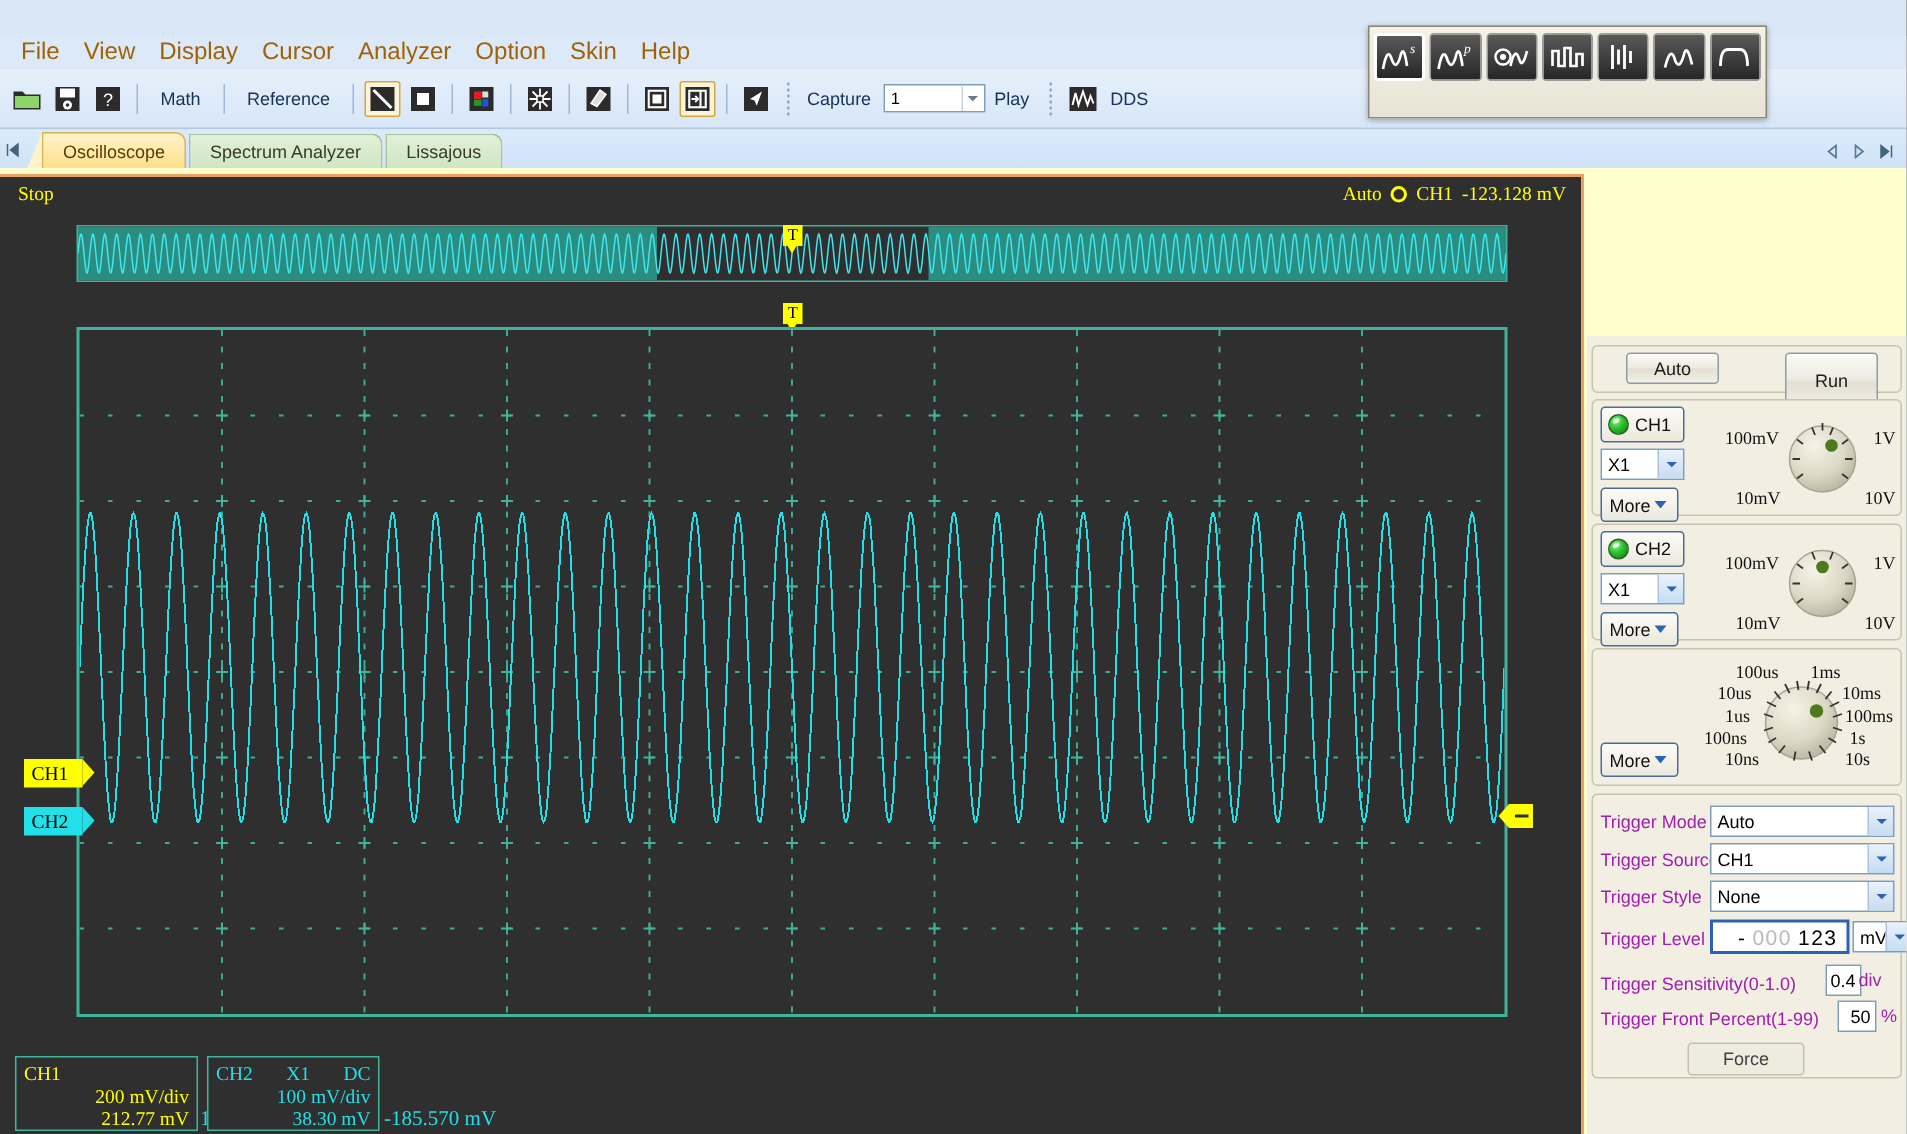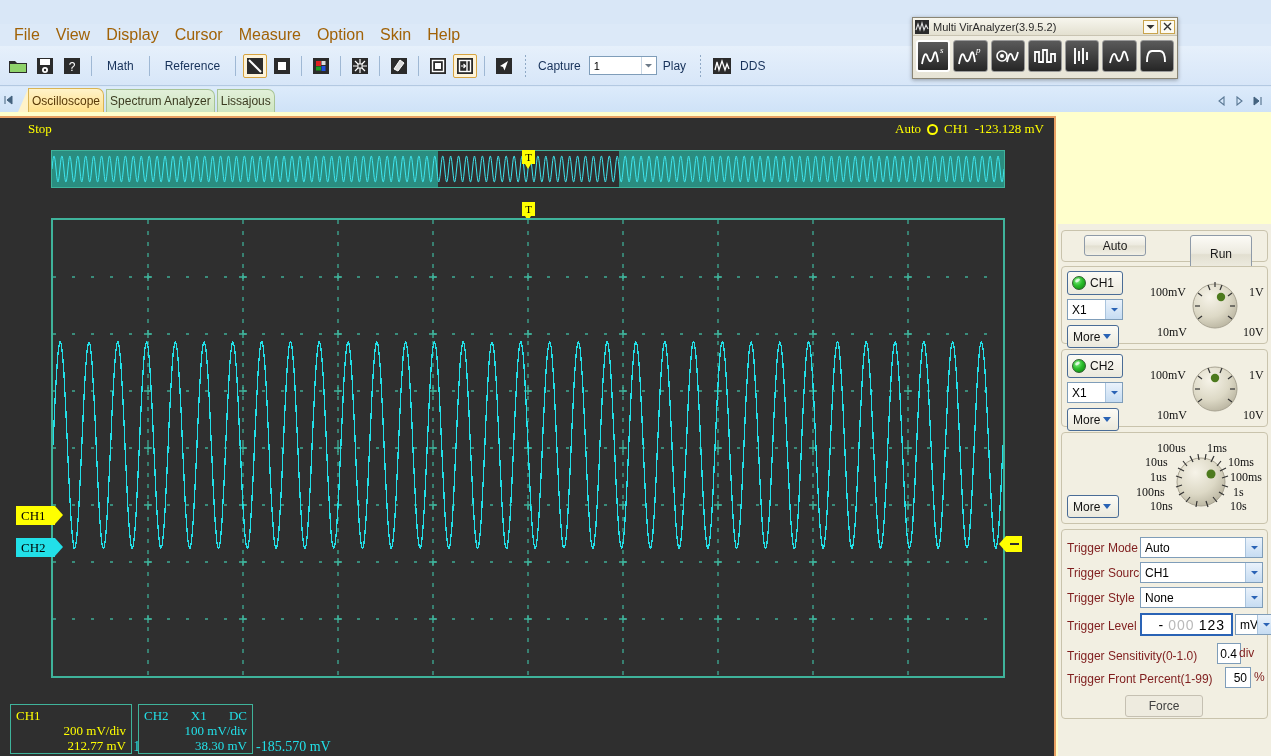--- a/index.html
+++ b/index.html
@@ -87,21 +87,21 @@
   .tabbar {
     position: absolute; left: 0; top: 87px; width: 1271px; height: 25px;
     background: linear-gradient(to bottom, #dcebfb 0%, #cfe2f7 100%);
     display: flex; align-items: flex-end;
   }
   .tabnav {
     width: 16px; height: 24px; display: flex; align-items: center; justify-content: center;
     cursor: default;
   }
   .tab {
-    height: 23px; padding: 0 3px; margin-right: 2px;
+    height: 23px; padding: 0 13px; margin-right: 2px;
     display: flex; align-items: center; justify-content: center;
     font-size: 12px; color: #3b3b20;
     background: linear-gradient(to bottom, #e2f0d9 0%, #cfe6c2 100%);
     border: 1px solid #a8c496; border-bottom: none;
     border-radius: 0 7px 0 0;
     position: relative; cursor: default;
     transform: skewX(0deg);
   }
   .tab.active {
     background: linear-gradient(to bottom, #fff3c9 0%, #ffe08a 100%);
@@ -128,21 +128,21 @@
     border-top: 2px solid #e8a063;
     border-right: 2px solid #e8a063;
   }
 
   .status-row {
     position: absolute; left: 0; top: 0; width: 1056px; height: 22px;
     color: #ffff00;
   }
   .status-stop {
     position: absolute; left: 12px; top: 3px;
-    font-family: "Liberation Serif", serif; font-size: 13px; color: #ffff00; margin-left: 16px;
+    font-family: "Liberation Serif", serif; font-size: 13px; color: #ffff00;
   }
   .status-right {
     position: absolute; right: 12px; top: 3px;
     font-family: "Liberation Serif", serif; font-size: 13px; color: #ffff00;
     display: flex; align-items: center; gap: 6px;
   }
   .trig-led {
     width: 11px; height: 11px; border: 2px solid #ffff00; border-radius: 50%;
     display: inline-block; position: relative; background: #2f2f2f;
   }
@@ -271,21 +271,21 @@
     display: flex; align-items: center; gap: 2px; padding-left: 5px;
     font-size: 12px; color: #111; cursor: default;
   }
 
   .knob-wrap { position: absolute; }
   .knob-lbl {
     position: absolute; font-family: "Liberation Serif", serif;
     font-size: 12px; color: #111; white-space: nowrap;
   }
 
-  .field-lbl { position: absolute; font-size: 12px; color: #7f1d1d; white-space: nowrap; }
+  .field-lbl { position: absolute; font-size: 12px; color: #a21caf; white-space: nowrap; }
   .numfield {
     position: absolute; background: #fff; border: 1px solid #7f9db9;
     display: flex; align-items: center; justify-content: flex-end;
     font-size: 12px; color: #000; padding-right: 3px;
   }
   .trigbox {
     position: absolute; background: #fff; border: 2px solid #2a63b5;
     display: flex; align-items: center; justify-content: flex-end;
     font-size: 14px; padding-right: 6px; letter-spacing: 1px;
     font-family: "Liberation Sans", sans-serif;
@@ -297,21 +297,21 @@
 <body>
 
 <div id="app">
 
 
   <div class="menubar">
     <div class="menu-item">File</div>
     <div class="menu-item">View</div>
     <div class="menu-item">Display</div>
     <div class="menu-item">Cursor</div>
-    <div class="menu-item">Measure</div>
+    <div class="menu-item">Analyzer</div>
     <div class="menu-item">Option</div>
     <div class="menu-item">Skin</div>
     <div class="menu-item">Help</div>
   </div>
 
   <div class="toolbar">
     <div class="tbtn">
       <svg width="20" height="18" viewBox="0 0 20 18">
         <path d="M1 4 h6 l2 2 h10 v10 H1 Z" fill="#2b2b2b"></path>
         <path d="M2 7 h16 v8 H2 Z" fill="#8fd36b"></path>
@@ -784,39 +784,20 @@
         <div class="field-lbl" style="left:192px; top:140px;">%</div>
 
         <div class="btn disabled" style="position:absolute; left:63px; top:165px; width:78px; height:22px;">Force</div>
       </div>
     </div>
   </div>
 
   <div style="position:absolute; left:912px; top:17px; width:266px; height:62px;
               background:linear-gradient(to bottom,#f4f2e8,#e7e4d6);
               border:1px solid #8a8574; box-shadow:0 1px 4px rgba(0,0,0,.35);">
-    <div style="display:flex; align-items:center; height:18px; padding:0 2px;
-                background:linear-gradient(to bottom,#f7f6ee,#e3e0d0); border-bottom:1px solid #c8c3b1;">
-      <span style="width:14px;height:14px;background:#2b2b2b;display:inline-block;margin-right:4px;position:relative;overflow:hidden;">
-        <svg width="14" height="14" viewBox="0 0 14 14">
-          <path d="M1 10 L3 4 L5 10 L7 3 L9 10 L11 5 L13 9" stroke="#ddd" stroke-width="1.1" fill="none"></path>
-        </svg>
-      </span>
-      <span style="font-size:11px; color:#2a2a2a; flex:1 1 auto;">Multi VirAnalyzer(3.9.5.2)</span>
-      <span style="width:15px;height:14px;border:1px solid #c9a44d;background:#fdfbf2;display:flex;align-items:center;justify-content:center;margin-right:2px;">
-        <svg width="9" height="6">
-            <path d="M0.5 1 L4.5 5 L8.5 1" fill="#333"></path>
-          </svg>
-      </span>
-      <span style="width:15px;height:14px;border:1px solid #c9a44d;background:#fdfbf2;display:flex;align-items:center;justify-content:center;">
-        <svg width="9" height="9">
-            <path d="M1 1 L8 8 M8 1 L1 8" stroke="#333" stroke-width="1.4"></path>
-          </svg>
-      </span>
-    </div>
     <div style="display:flex; gap:3px; padding:4px 3px; align-items:center;">
       <div style="width:35px;height:32px;background:linear-gradient(to bottom,#5a5a5a,#262626);border:2px solid #fff;border-radius:3px;display:flex;align-items:center;justify-content:center;">
         <svg width="28" height="24" viewBox="0 0 28 24">
           <path d="M3 20 Q6 4 9 14 Q12 22 15 10 Q17 4 19 18" stroke="#fff" stroke-width="1.8" fill="none"></path>
           <text x="21" y="9" font-size="9" fill="#fff" font-family="Liberation Serif" font-style="italic">s</text>
         </svg>
       </div>
       <div style="width:35px;height:32px;background:linear-gradient(to bottom,#5a5a5a,#262626);border:1px solid #9a9a9a;border-radius:3px;display:flex;align-items:center;justify-content:center;">
         <svg width="28" height="24" viewBox="0 0 28 24">
           <path d="M3 20 Q6 4 9 14 Q12 22 15 10 Q17 4 19 18" stroke="#fff" stroke-width="1.8" fill="none"></path>

